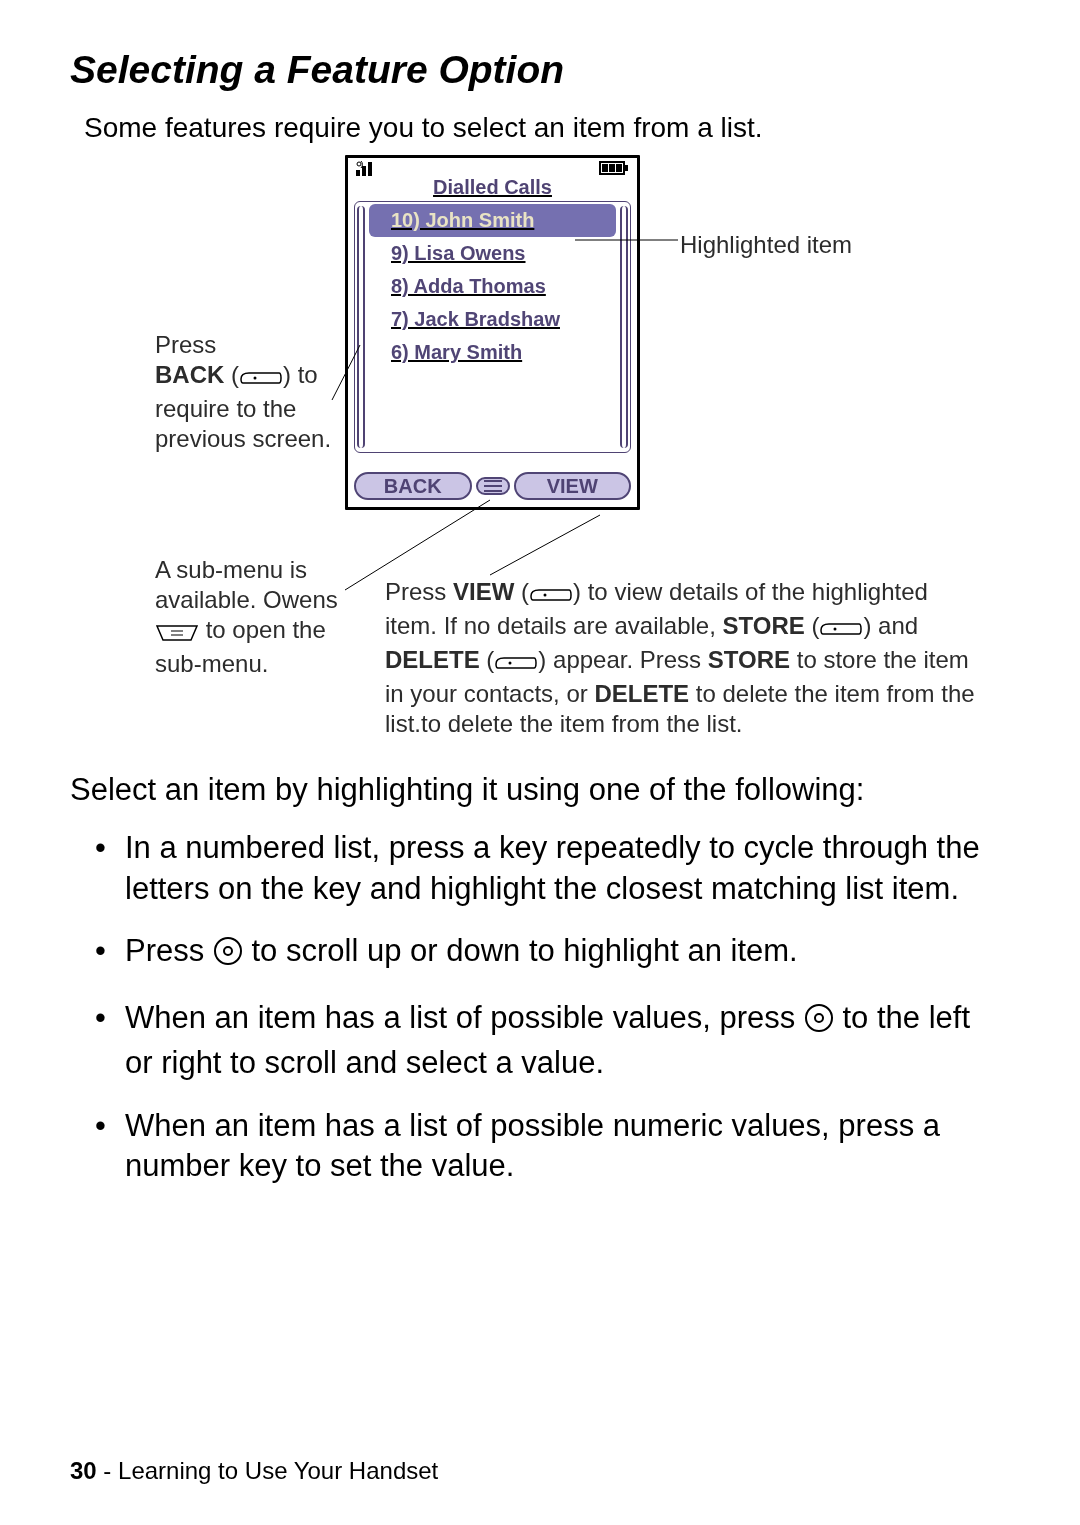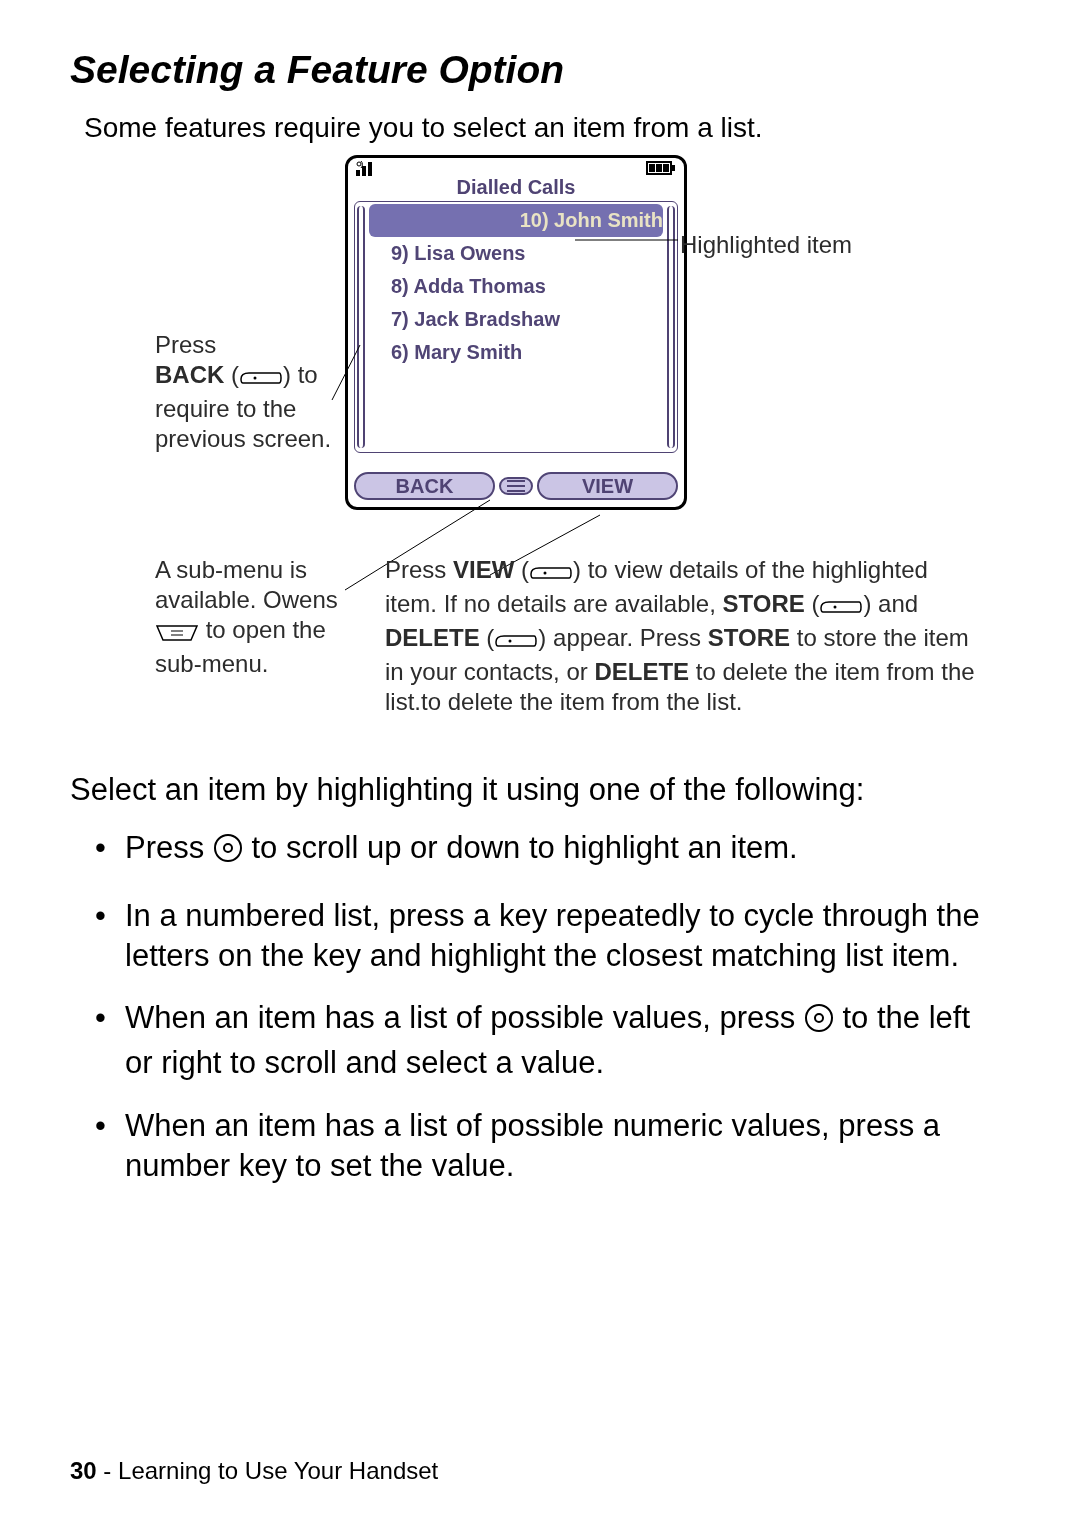--- a/index.html
+++ b/index.html
@@ -36,25 +36,26 @@
   .intro{
     position:absolute;
     left:84px;top:112px;
     font-size:28px;
     width:920px;
   }
   
   .phone{
     position:absolute;
     left:345px;top:155px;
-    width:342px;height:355px;
+    width:295px;height:355px;
     border:3px solid var(--phone-border);
-    border-radius:12px;
+    border-radius:1px;
     background:var(--phone-bg);
     overflow:hidden;
+    text-decoration:underline;
   }
   .status-bar{
     display:flex;justify-content:space-between;align-items:center;
     padding:2px 8px 0 8px;
     font-size:14px;font-weight:bold;
   }
   .signal svg,.battery svg{display:block;}
   .screen-title{
     font-family:"Arial Narrow",Arial,sans-serif;
     font-stretch:condensed;
@@ -85,21 +86,20 @@
     color:var(--phone-row);
     font-size:20px;
     padding:5px 0 5px 36px;
   }
   .list-row.hi{
     background:var(--phone-row-hi);
     color:#e9e3c4;
     border-radius:6px;
     margin:2px 14px 0 14px;
     padding-left:22px;
-    text-align:right;
   }
   .softkeys{
     position:absolute;left:6px;right:6px;bottom:6px;
     display:flex;gap:4px;align-items:center;
     height:30px;
   }
   .softkey{
     flex:1;
     border:2px solid var(--phone-soft-border);
     background:var(--phone-soft-bg);
@@ -117,21 +117,21 @@
     display:flex;align-items:center;justify-content:center;
   }
   .softkey.mid svg{display:block;}
   
   .annot{position:absolute;font-size:24px;line-height:1.25;color:var(--muted);}
   .annot b.cond{font-family:"Arial Narrow",Arial,sans-serif;font-stretch:condensed;}
   .icon-inline{display:inline-block;vertical-align:-4px;}
   .annot-right{left:680px;top:230px;width:200px;}
   .annot-left1{left:155px;top:330px;width:180px;}
   .annot-left2{left:155px;top:555px;width:210px;}
-  .annot-bottom{left:385px;top:555px;width:600px;}
+  .annot-bottom{left:385px;top:577px;width:600px;}
   
   svg.leaders{position:absolute;left:0;top:0;pointer-events:none;}
   
   .body-text{
     position:absolute;left:70px;top:770px;width:920px;
     font-size:31px;line-height:1.3;
   }
   ul.bullets{list-style:none;padding:0;margin:18px 0 0 0;}
   ul.bullets li{position:relative;padding-left:55px;margin-bottom:22px;}
   ul.bullets li::before{content:"•";position:absolute;left:25px;top:0;font-size:31px;}
@@ -236,27 +236,27 @@
       </svg></span>)<span> and </span><b class="cond">DELETE</b>
   (<span class="icon-inline"><svg width="44" height="18">
         <path d="M4 14 Q2 14 2 10 Q2 4 10 4 L40 4 Q42 4 42 9 Q42 14 40 14 Z" fill="none" stroke="#000" stroke-width="1.5"></path>
         <circle cx="16" cy="9" r="1.5" fill="#000"></circle>
       </svg></span>)<span> appear. Press </span><b class="cond">STORE</b><span> to store the item in your contacts, or </span><b class="cond">DELETE</b><span> to delete the item from the list.to delete the item from the list.</span>
 </div>
 
 <div class="body-text">
   <div>Select an item by highlighting it using one of the following:</div>
   <ul class="bullets">
+    <li>In a numbered list, press a key repeatedly to cycle through the letters on the key and highlight the closest matching list item.</li>
     <li>
       <span>Press </span><span class="nav-circle"><svg width="30" height="30">
             <circle cx="15" cy="15" r="13" fill="none" stroke="#000" stroke-width="2"></circle>
             <circle cx="15" cy="15" r="4" fill="none" stroke="#000" stroke-width="2"></circle>
           </svg></span><span> to scroll up or down to highlight an item.</span>
     </li>
-    <li>In a numbered list, press a key repeatedly to cycle through the letters on the key and highlight the closest matching list item.</li>
     <li>
       <span>When an item has a list of possible values, press </span><span class="nav-circle"><svg width="30" height="30">
             <circle cx="15" cy="15" r="13" fill="none" stroke="#000" stroke-width="2"></circle>
             <circle cx="15" cy="15" r="4" fill="none" stroke="#000" stroke-width="2"></circle>
           </svg></span><span> to the left or right to scroll and select a value.</span>
     </li>
     <li>When an item has a list of possible numeric values, press a number key to set the value.</li>
   </ul>
 </div>
 

